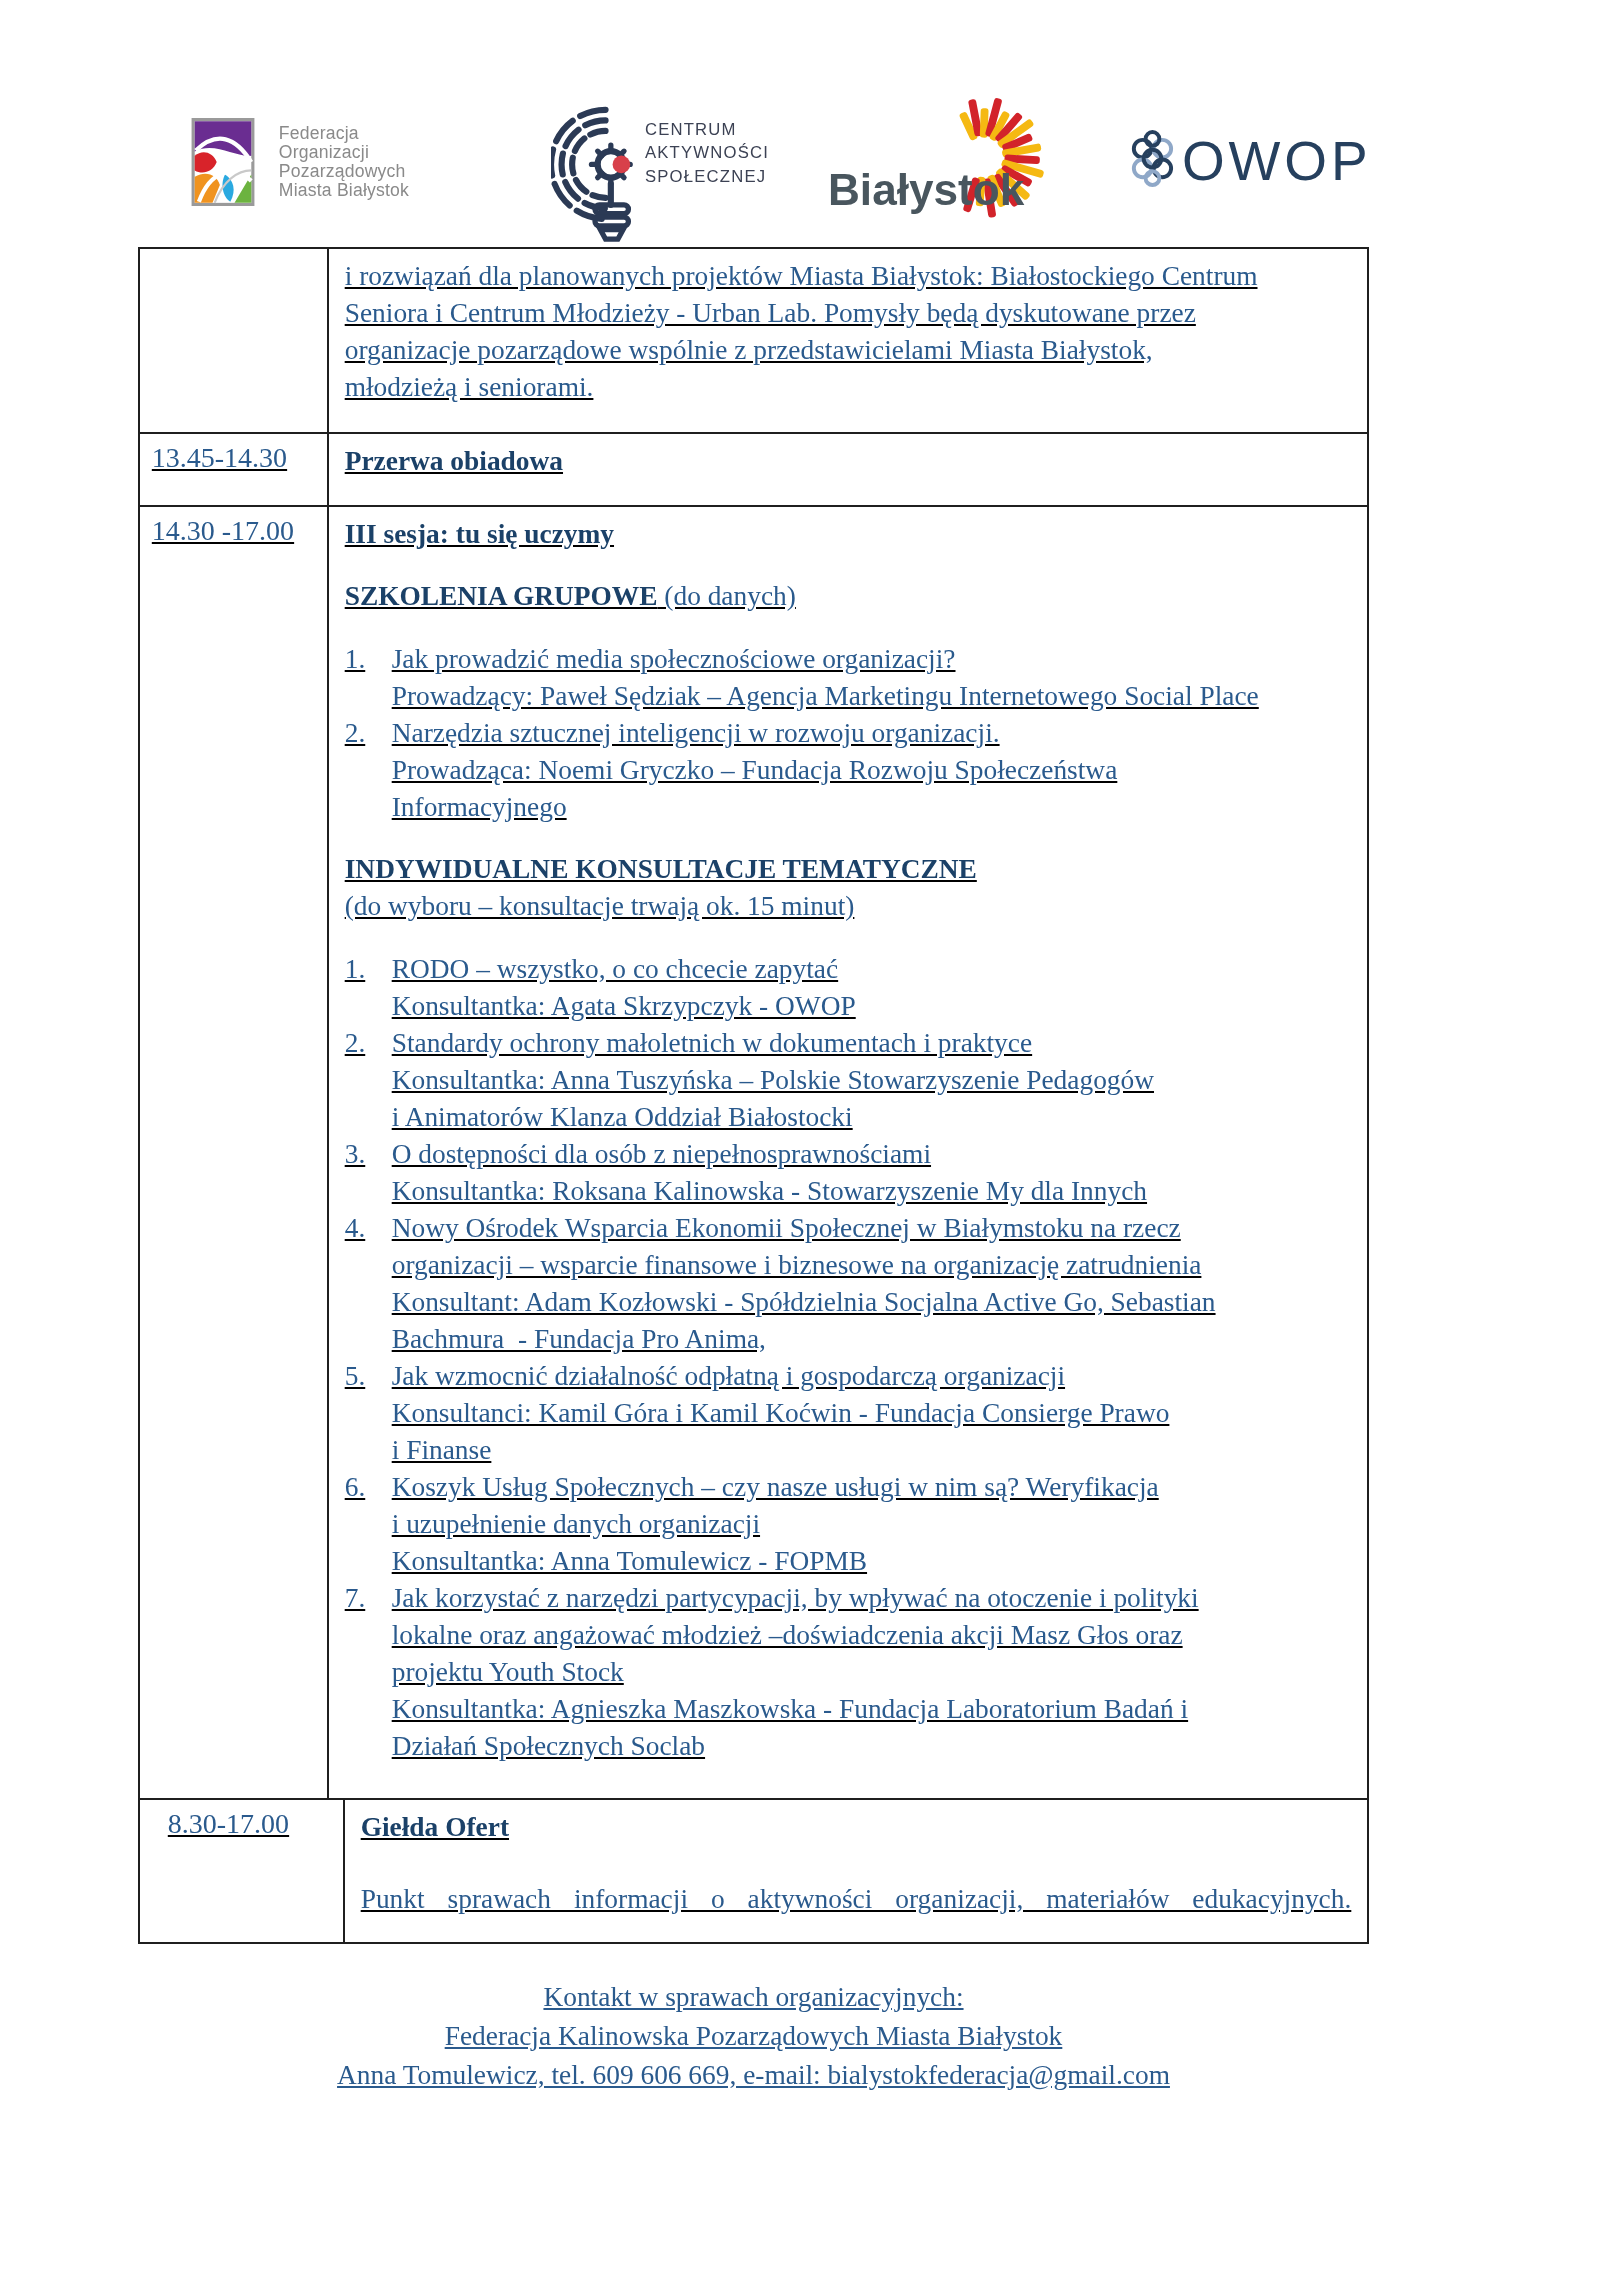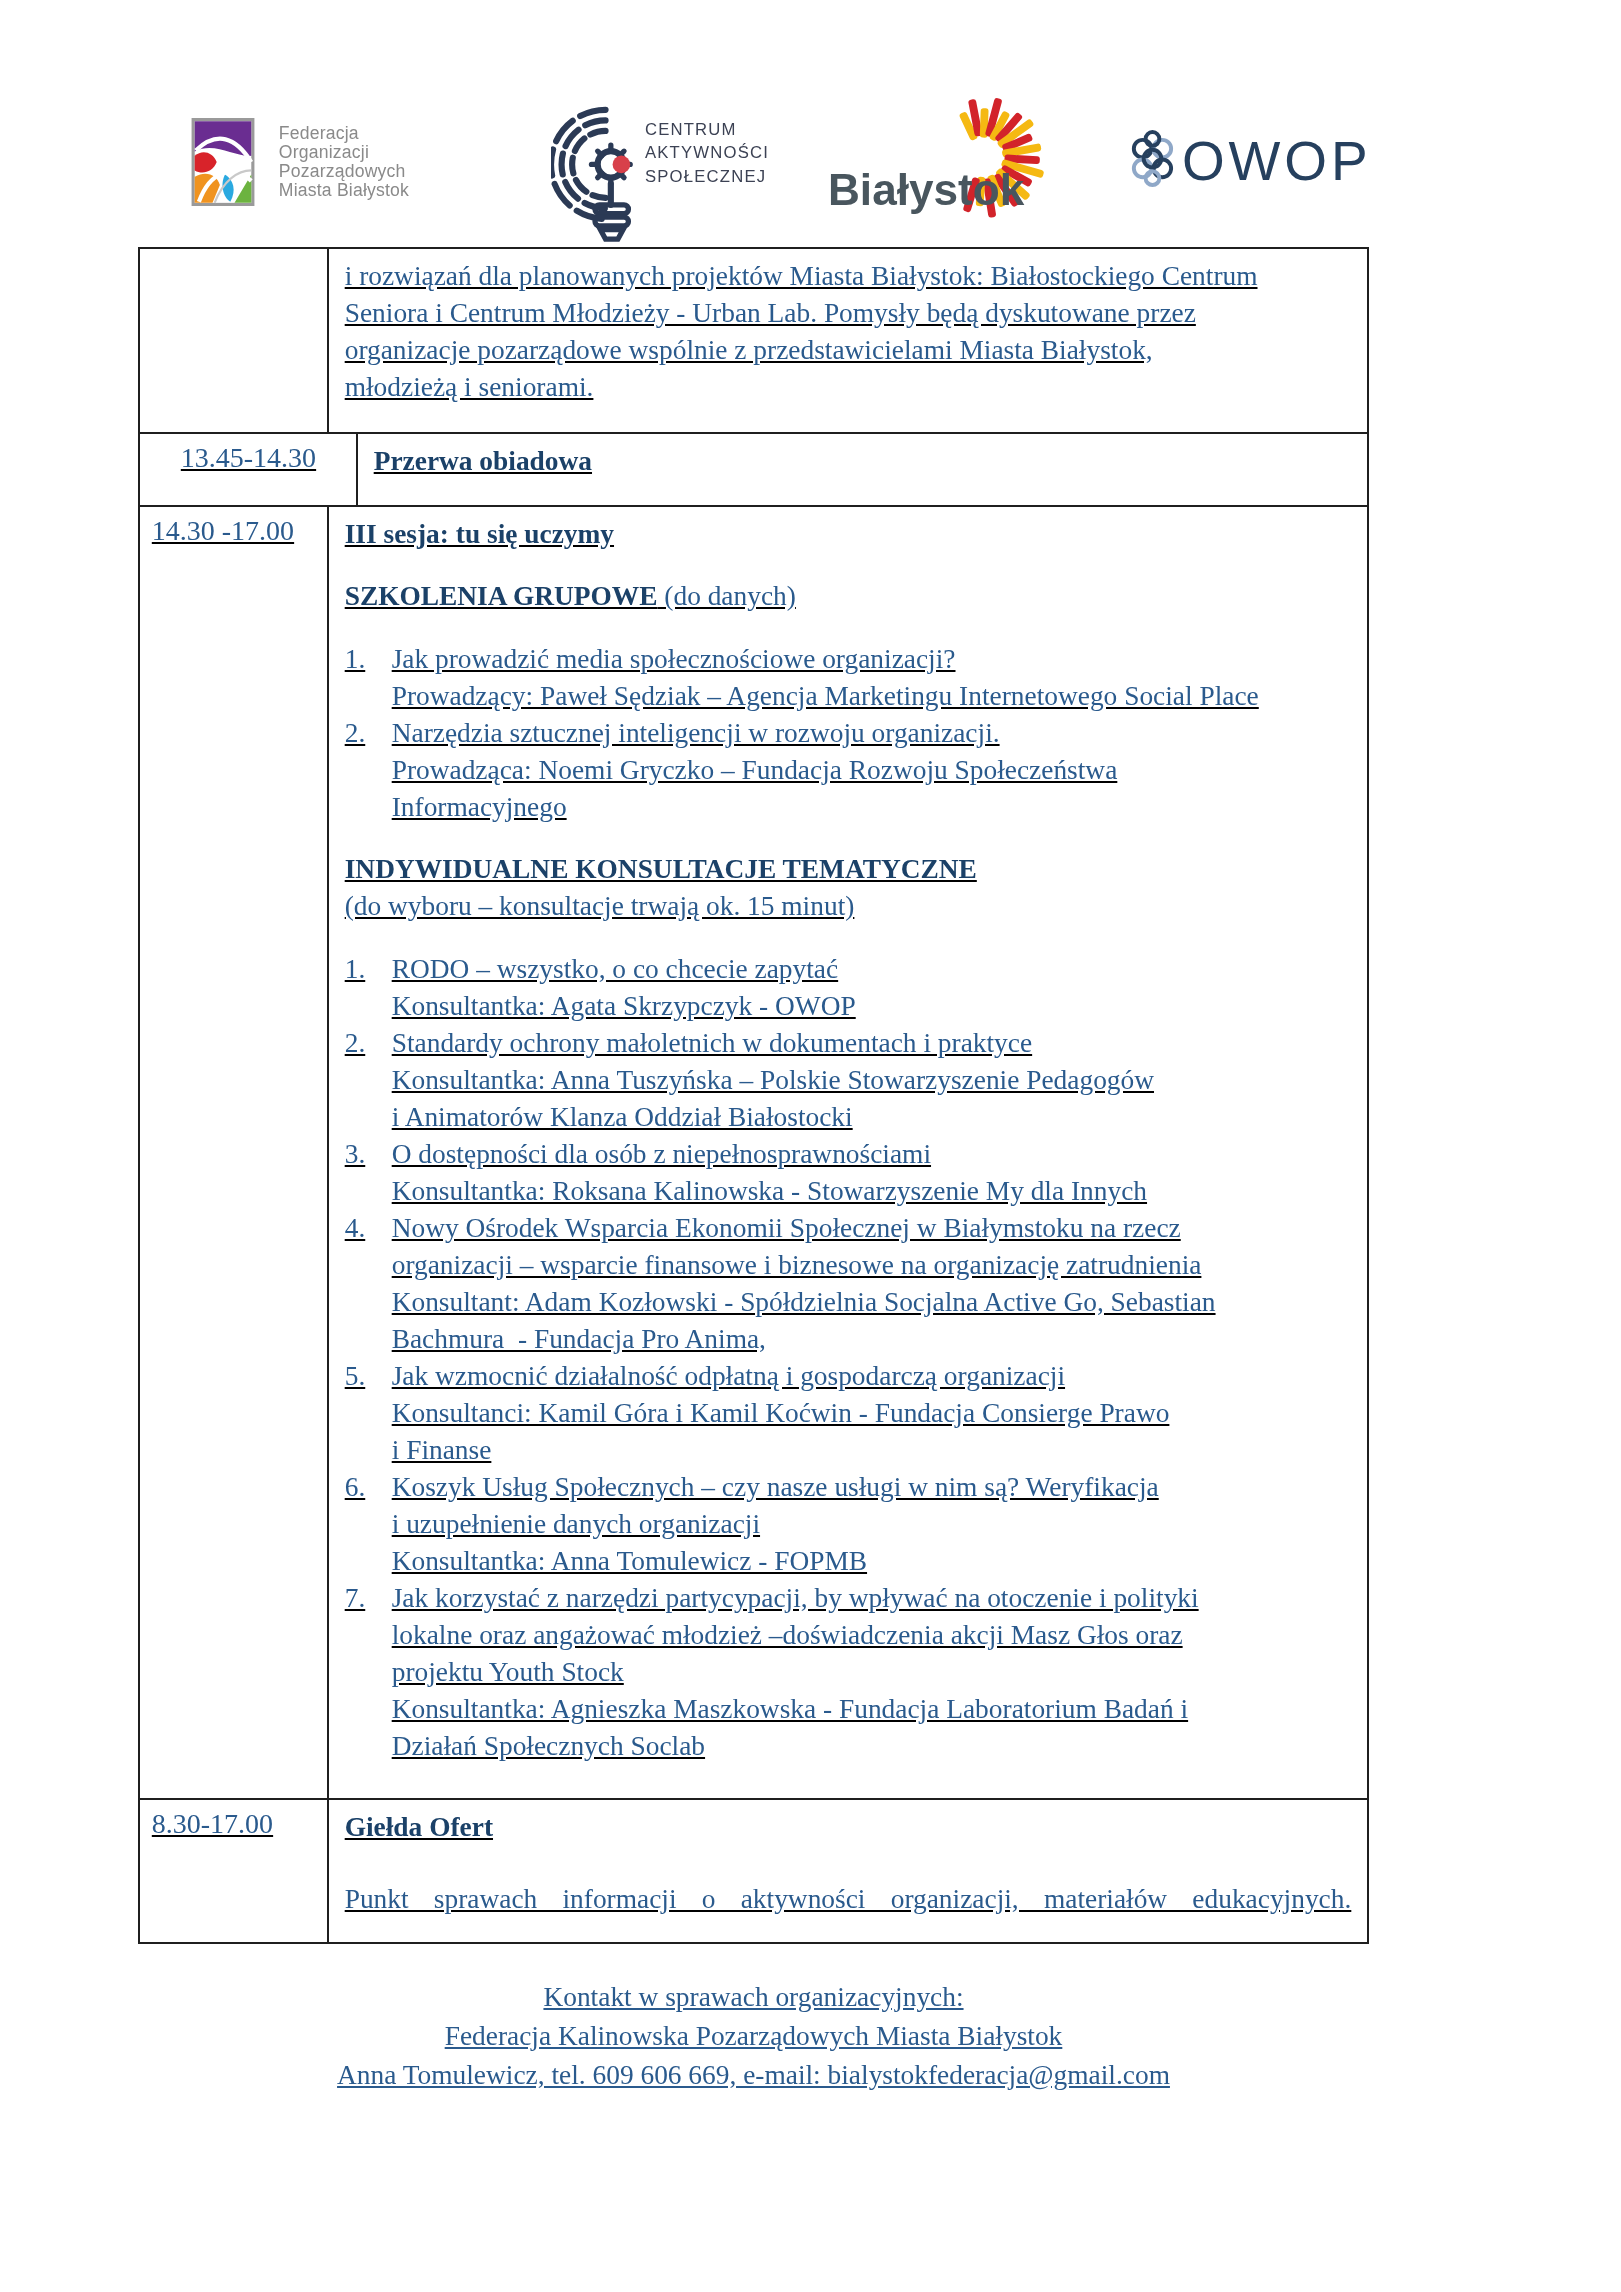--- a/index.html
+++ b/index.html
@@ -33,36 +33,36 @@
   .logo-owop{left:1125px;top:125px;}
 
   
   .agenda-table{
     position:absolute;left:138px;top:247px;width:1231px;
     border:2px solid var(--border);
     box-sizing:border-box;
     background:#fff;
   }
   .t-row{display:flex;border-bottom:2px solid var(--border);text-decoration:underline;}
-  .t-row:last-child{border-bottom:none;}
+  .t-row:last-child{border-bottom:none;margin-left:16px;}
   .cell-time{
     width:189px;min-width:189px;box-sizing:border-box;
     border-right:2px solid var(--border);
     padding:7.8px 5.9px 7.8px 11.8px;
     font-size:28px;color:var(--body-text);
   }
   .cell-content{
     flex:1;box-sizing:border-box;
     padding:8.8px 15.7px 7.8px 15.7px;
     font-size:27.4px;line-height:37px;
     color:var(--body-text);
   }
   .row-continuation .cell-content{min-height:183px;}
   .row-continuation .cell-time{border-right:2px solid var(--border);}
-  .row-lunch{height:71px;padding-left:29px;}
+  .row-lunch{height:71px;}
   .row-fair{height:142px;}
   .b{font-weight:bold;color:var(--bold-text);}
   .pre{white-space:pre-wrap;}
   .gap{height:25.5px;}
   .num-item{display:flex;}
   .num{width:47px;min-width:47px;}
   .fair-body{
     margin-top:35px;
     text-align:justify;text-align-last:justify;
   }

